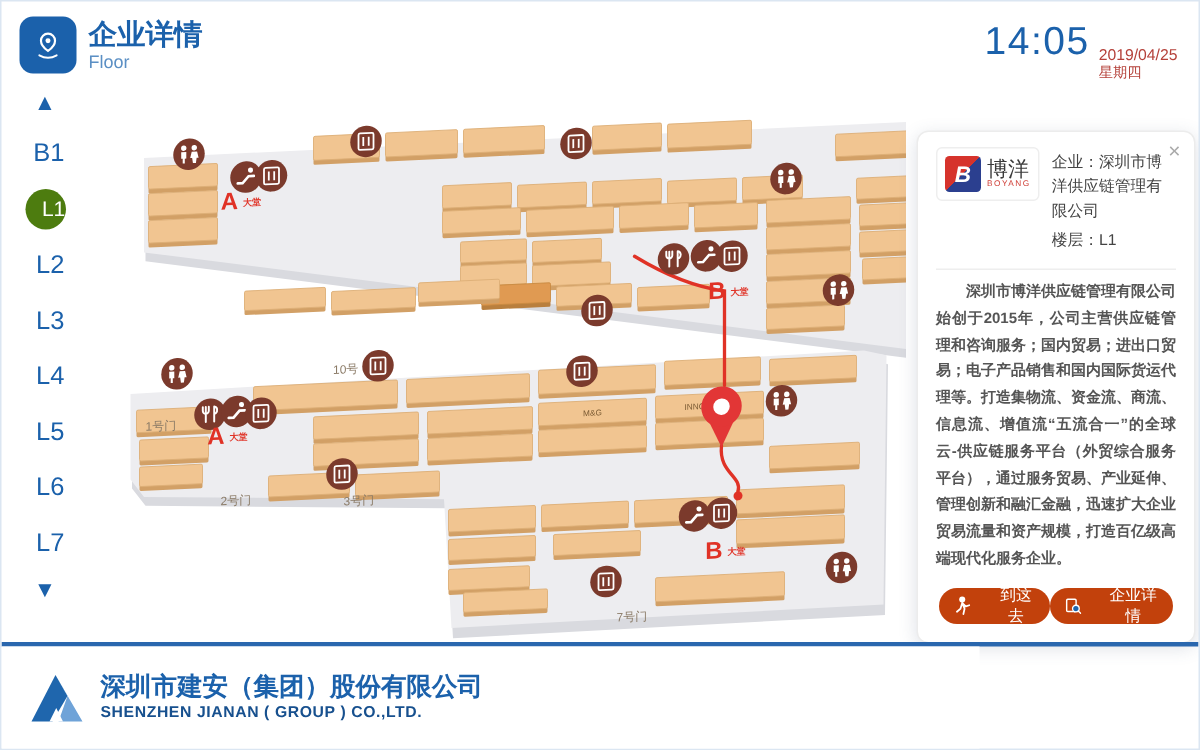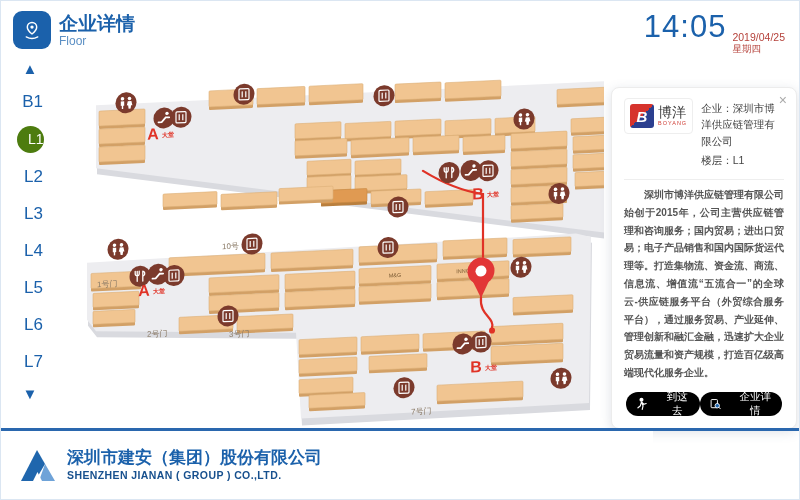--- a/index.html
+++ b/index.html
@@ -4,21 +4,21 @@
 <style>
   html,body{margin:0;padding:0;background:#f3f6fa;}
   .screen{position:relative;width:800px;height:500px;background:#ffffff;overflow:hidden;
           font-family:"Liberation Sans",sans-serif;border:1px solid #dbe6f2;box-sizing:border-box;}
   
   .hdr-left{position:absolute;left:12px;top:10px;display:flex;align-items:center;gap:8px;}
   .hdr-icon{width:38px;height:38px;border-radius:9px;background:#1b61ab;display:flex;align-items:center;justify-content:center;}
   .hdr-txt .t{font-size:19px;font-weight:bold;color:#1b61ab;line-height:21px;}
   .hdr-txt .s{font-size:12px;color:#5b8fc4;line-height:14px;}
   .clock{position:absolute;right:14px;top:10px;display:flex;align-items:flex-start;}
-  .clock .time{font-size:31px;color:#1b61ab;line-height:32px;letter-spacing:1px;}
+  .clock .time{font-size:26px;color:#1b61ab;line-height:32px;letter-spacing:1px;}
   .clock .dcol{margin-left:6px;margin-top:20px;}
   .clock .date{font-size:10.5px;color:#b5413a;line-height:12px;}
   .clock .week{font-size:9.5px;color:#b5413a;line-height:12px;}
   
   .sidebar{position:absolute;left:0;top:58px;width:58px;display:flex;flex-direction:column;align-items:center;}
   .side-arrow{color:#1b61ab;font-size:15px;line-height:16px;cursor:pointer;margin:2px 0 6px 0;}
   .side-arrow.down{margin:6px 0 0 0;}
   .floor-item{font-size:17px;font-weight:normal;color:#1b61ab;height:26px;line-height:26px;margin:5.5px 0;text-align:right;min-width:26px;}
   .floor-item.active{background:#4d7c0f;color:#fff;border-radius:50%;width:27px;height:27px;line-height:27px;font-size:14px;}
   
@@ -38,21 +38,21 @@
   .logo-box{border:1px solid #eee;border-radius:4px;padding:5px 5px;display:flex;align-items:center;gap:4px;flex:0 0 auto;}
   .logo-sq{width:24px;height:24px;border-radius:3px;background:linear-gradient(135deg,#d6332c 0 50%,#2b3f8f 50% 100%);
            color:#fff;font-weight:bold;font-style:italic;font-size:15px;display:flex;align-items:center;justify-content:center;}
   .logo-t .cn{font-size:14px;font-weight:normal;color:#3a3a3a;line-height:15px;}
   .logo-t .en{font-size:5.5px;color:#d04038;letter-spacing:1px;line-height:7px;}
   .p-meta{font-size:10.5px;color:#444;line-height:1.55;padding-top:2px;}
   .p-meta .row{margin-bottom:3px;}
   .p-div{border:none;border-top:1px solid #eee;margin:8px 0 6px 0;}
   .p-desc{font-size:10px;color:#555;line-height:1.78;text-indent:2em;text-align:justify;font-weight:bold;}
   .p-btns{display:flex;justify-content:space-between;margin-top:10px;padding:0 2px;}
-  .pill{display:inline-flex;align-items:center;gap:18px;background:#000000;color:#fff;border:none;
+  .pill{display:inline-flex;align-items:center;gap:18px;background:#c2410c;color:#fff;border:none;
         border-radius:13px;height:24px;padding:0 10px;font-size:10.5px;font-family:inherit;cursor:pointer;}
   
   .sep{position:absolute;left:0;right:0;top:427px;height:3px;background:#2a67ae;}
   .footer{position:absolute;left:0;top:430px;width:652px;height:70px;background:#fff;}
   .f-brand{position:absolute;left:16px;top:14px;display:flex;align-items:center;gap:8px;}
   .f-brand .cn{font-size:17px;font-weight:bold;color:#1b61ab;line-height:20px;}
   .f-brand .en{font-size:10.5px;font-weight:bold;color:#17508e;letter-spacing:.4px;line-height:14px;}
 </style>
 </head>
 <body>

